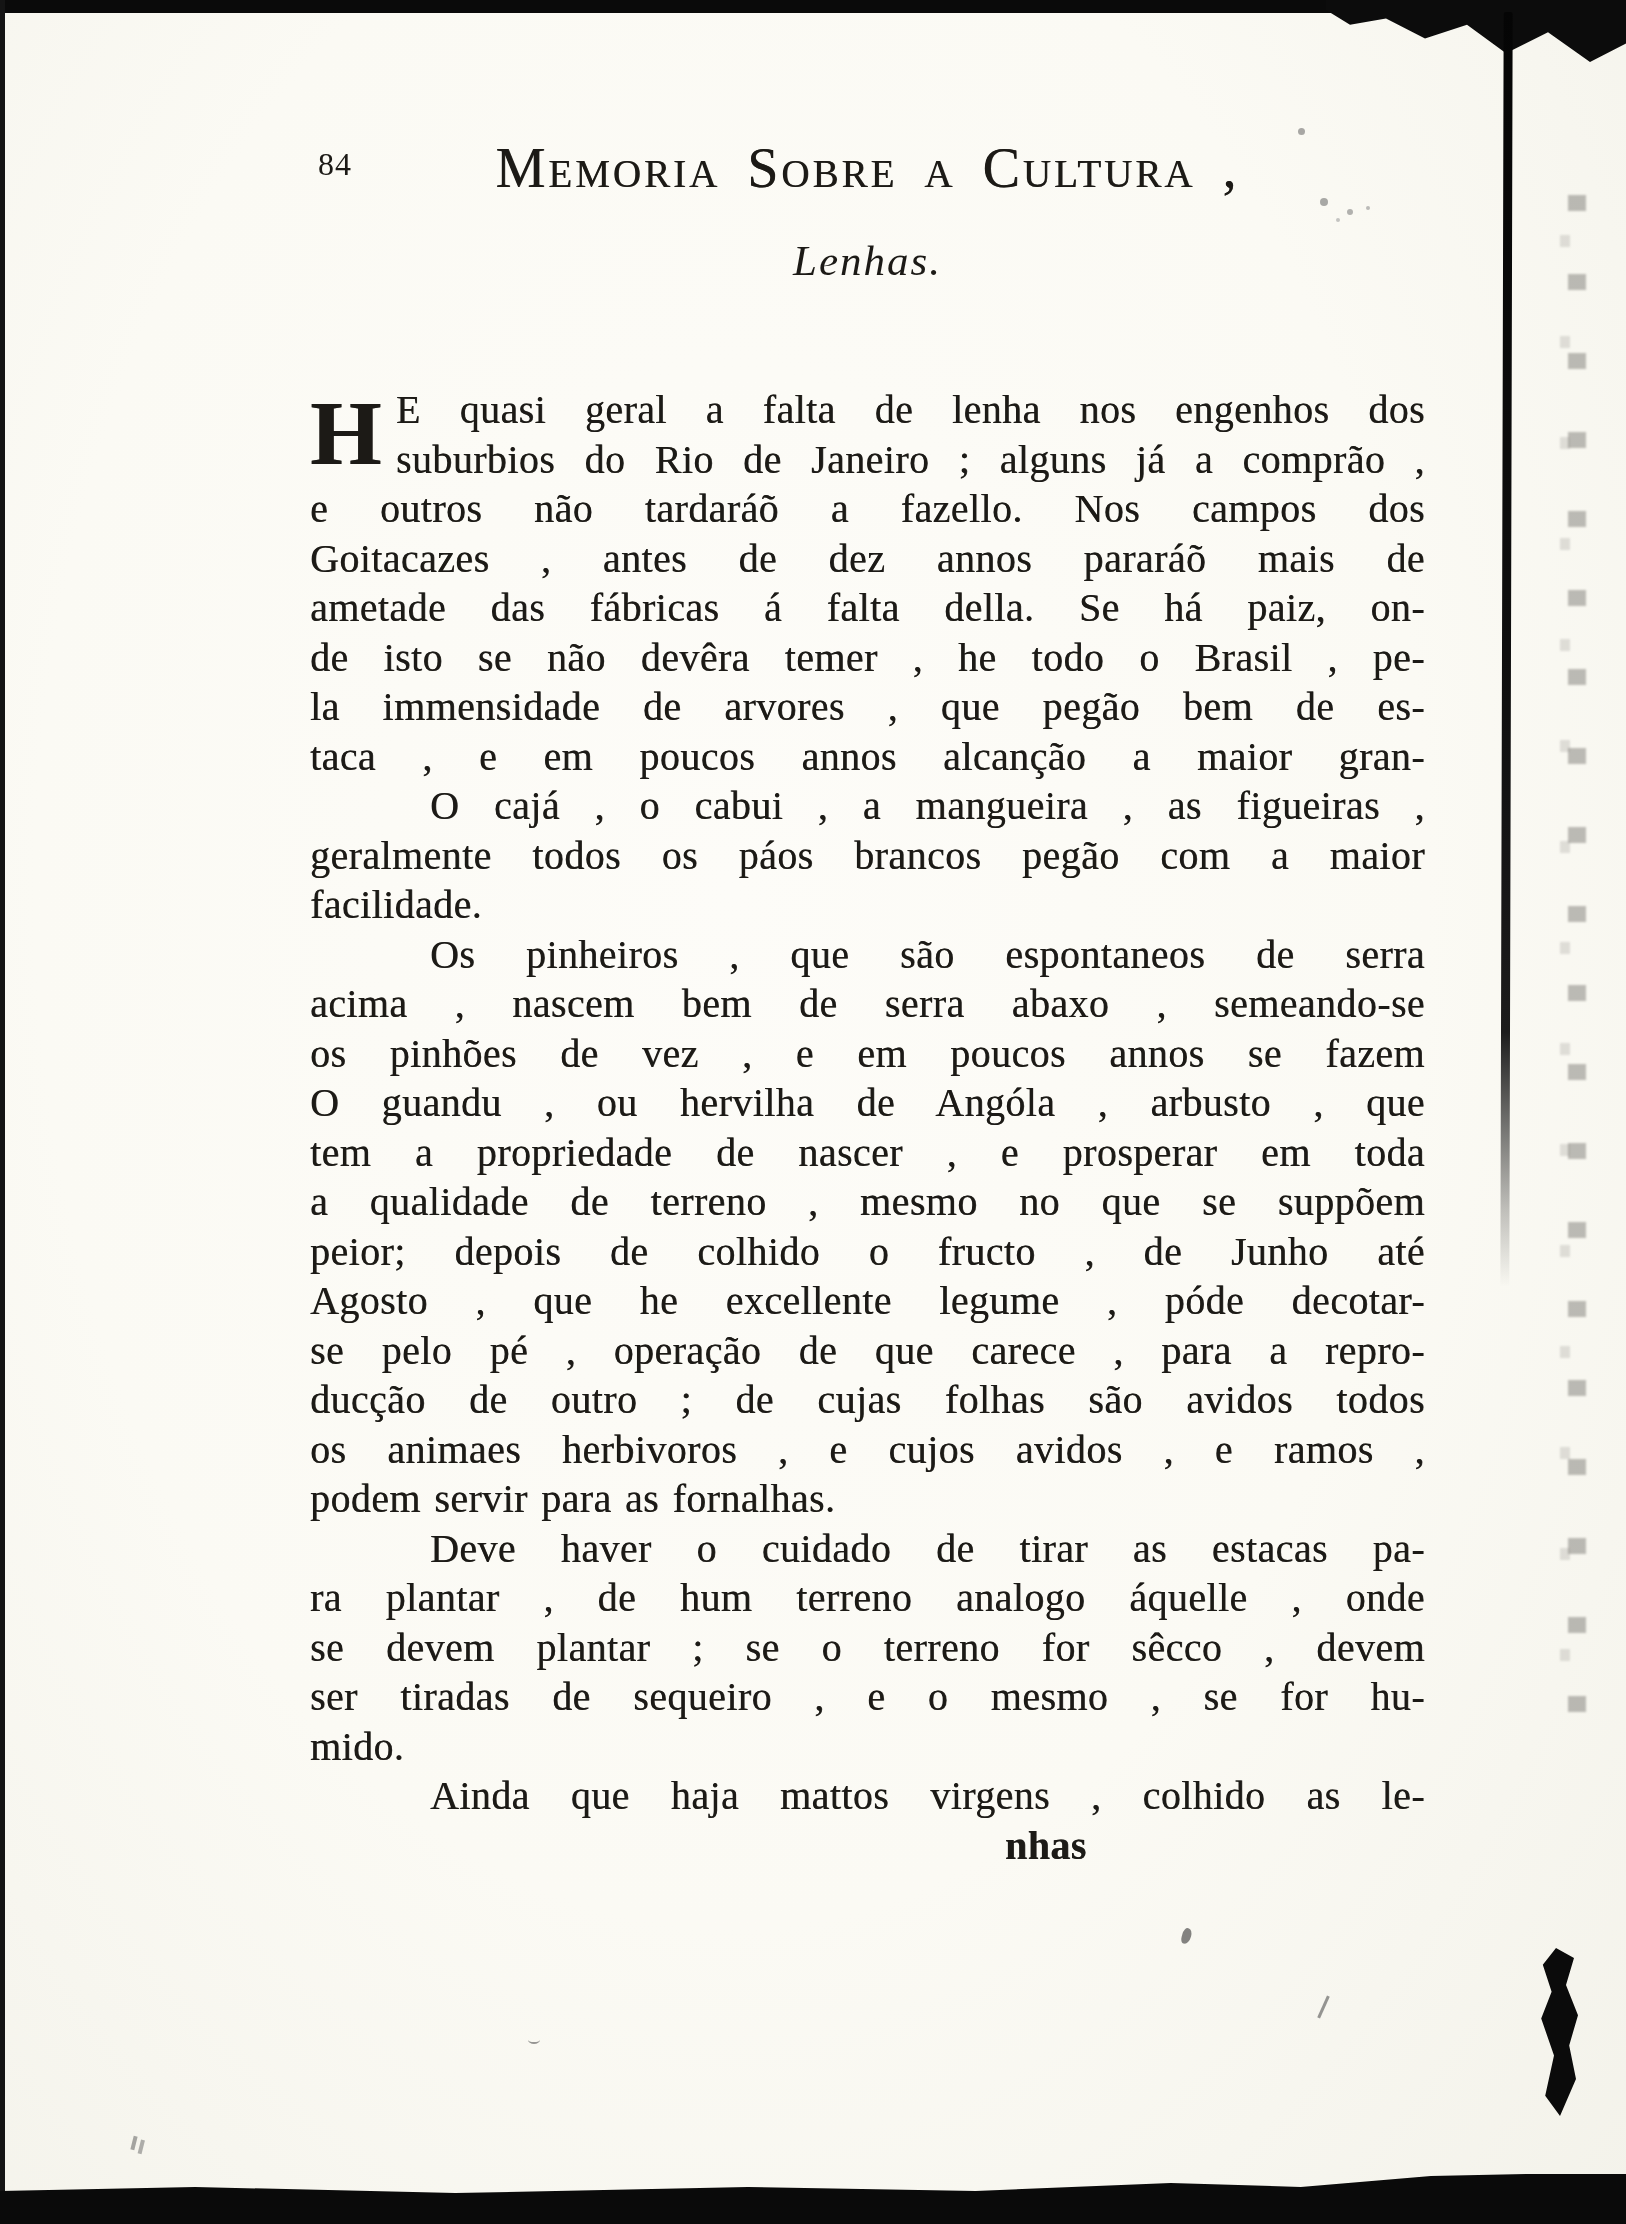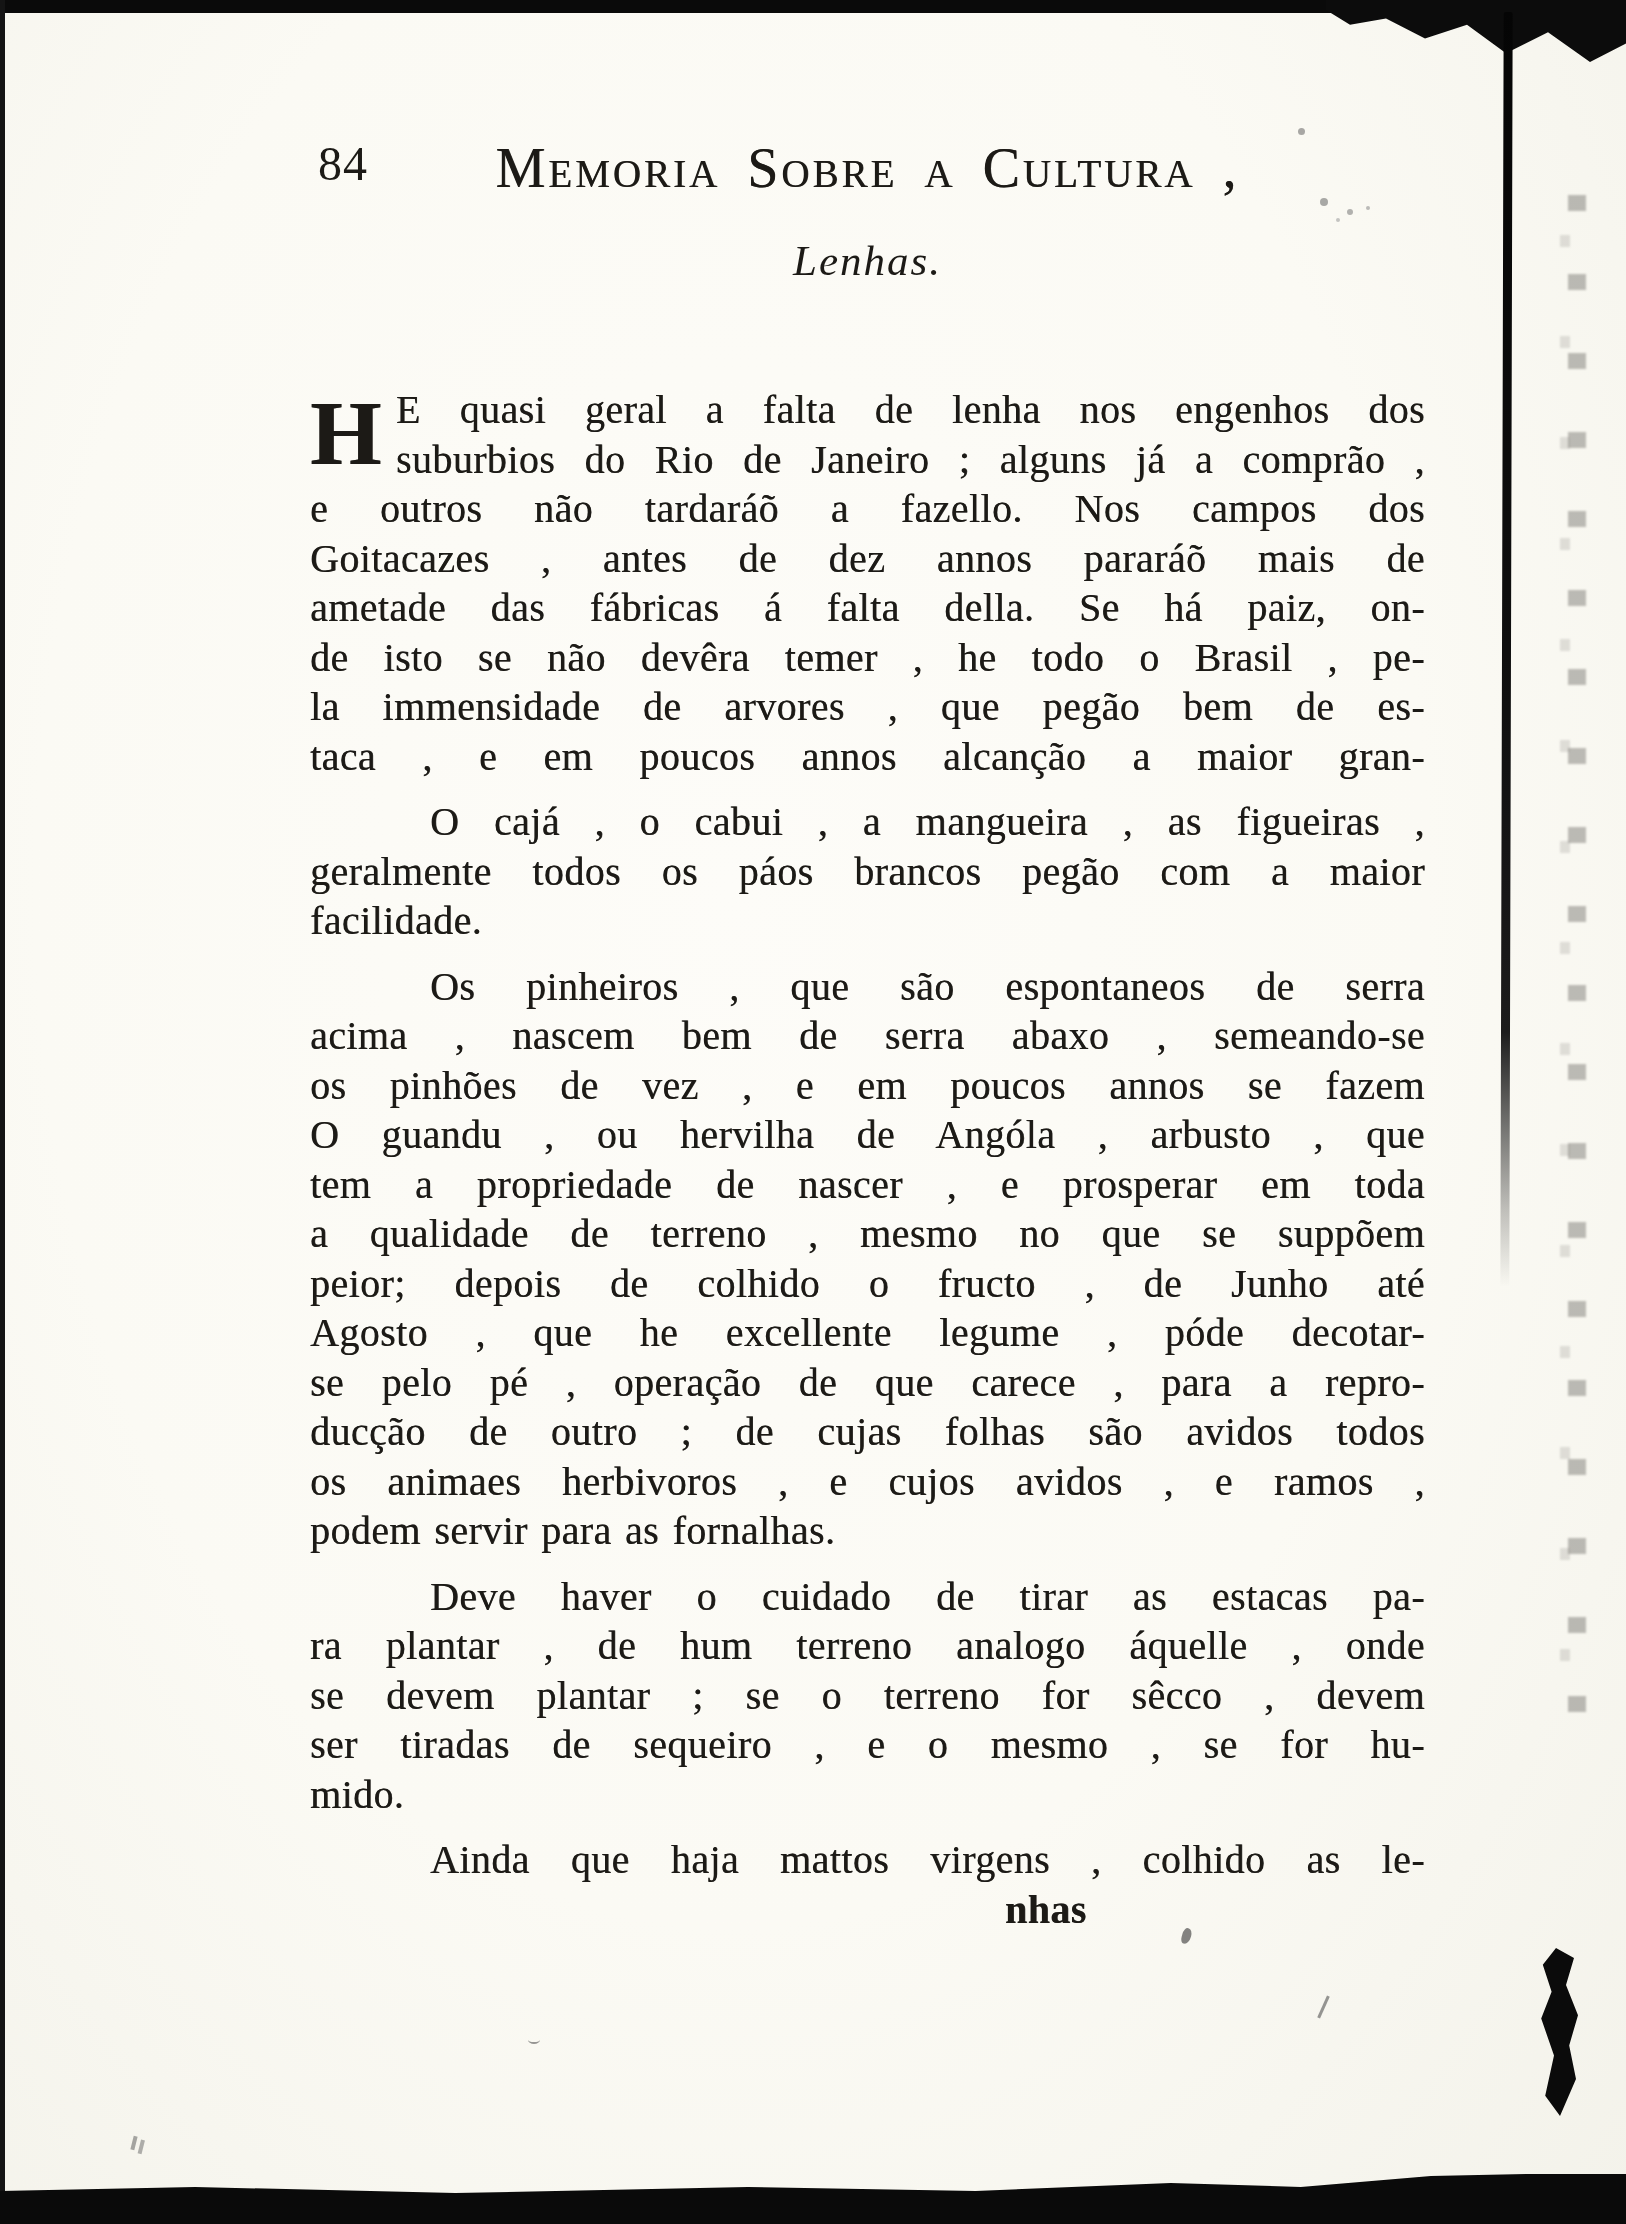--- a/index.html
+++ b/index.html
@@ -53,22 +53,22 @@
   .sp5 { left:528px; top:2036px; width:12px; height:6px; border-bottom:2px solid #555; border-radius:0 0 50% 50%; opacity:.6; }
   .sp6 { left:132px; top:2136px; width:4px; height:14px; background:#555; opacity:.5; transform:rotate(14deg);
          box-shadow: 8px 2px 0 #666; }
 
   
   .page-header {
     position:absolute; left:310px; top:136px; width:1115px; height:56px;
     text-align:center;
   }
   .page-number {
-    position:absolute; left:8px; top:0;
-    font-size:48px; letter-spacing:1px;
+    position:absolute; left:8px; top:10px;
+    font-size:32px; letter-spacing:1px;
   }
   .running-title {
     font-variant: small-caps;
     font-size:56px; letter-spacing:3px; word-spacing:10px;
     text-shadow: .4px .2px 0 rgba(28,26,22,.85);
   }
   .section-title {
     position:absolute; left:310px; top:236px; width:1115px;
     text-align:center; font-style:italic; font-size:43px; letter-spacing:2px;
   }
@@ -78,21 +78,21 @@
     text-shadow: .4px .2px 0 rgba(28,26,22,.8);
     letter-spacing:.4px; word-spacing:3px;
   }
   .para { margin:0; }
   .line {
     height:49.5px; line-height:49.5px;
     text-align:justify; text-align-last:justify;
     white-space:normal; overflow:visible;
   }
   .line.last { text-align-last:auto; }
-  .line.indent { text-indent:120px;margin-top:16px; }
+  .line.indent { text-indent:120px; }
   .dropcap {
     float:left; font-size:92px; line-height:88px; height:94px;
     font-weight:bold; margin:4px 14px 0 0;
   }
   .catchword { margin-left:695px; height:49.5px; line-height:49.5px;font-weight:bold; }
 </style>
 </head>
 <body>
 
 <div class="page">

